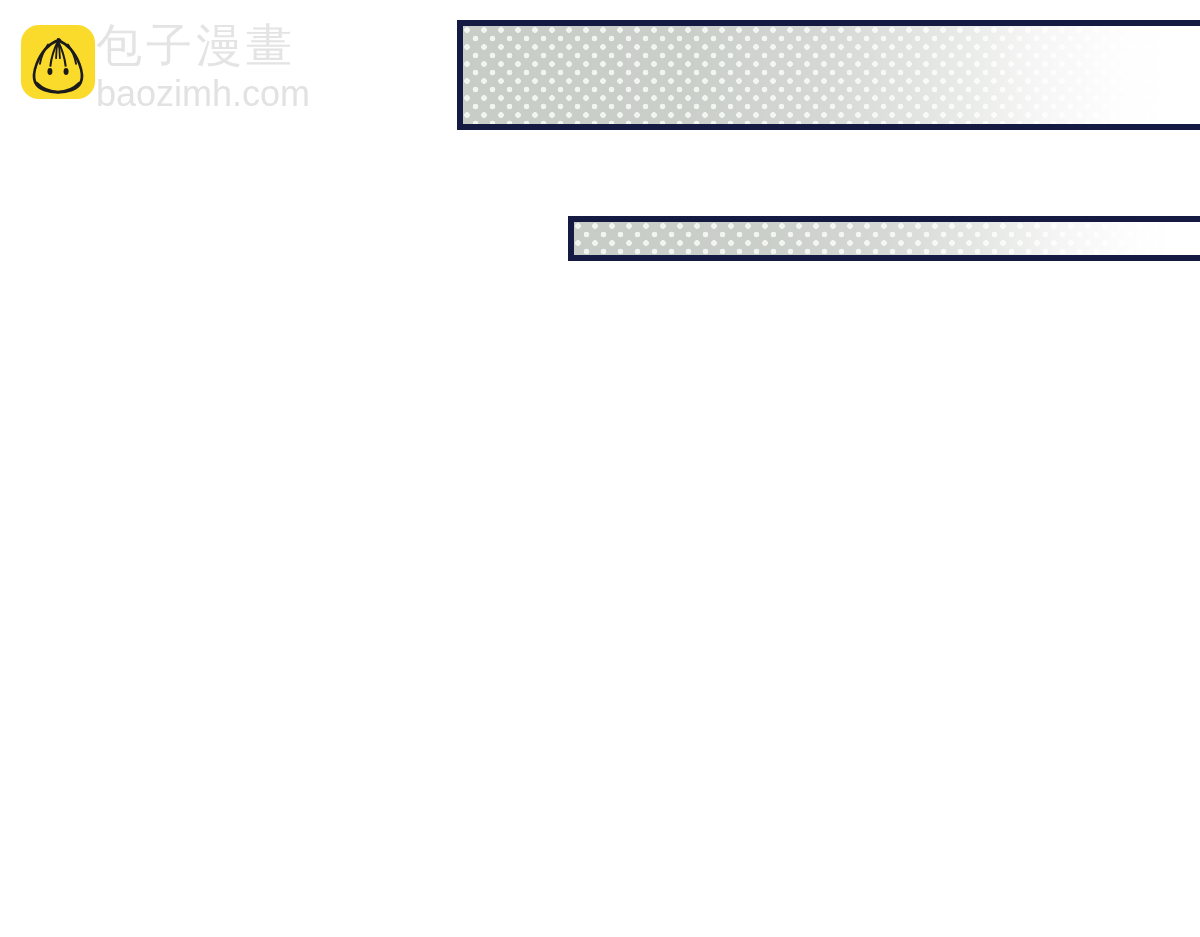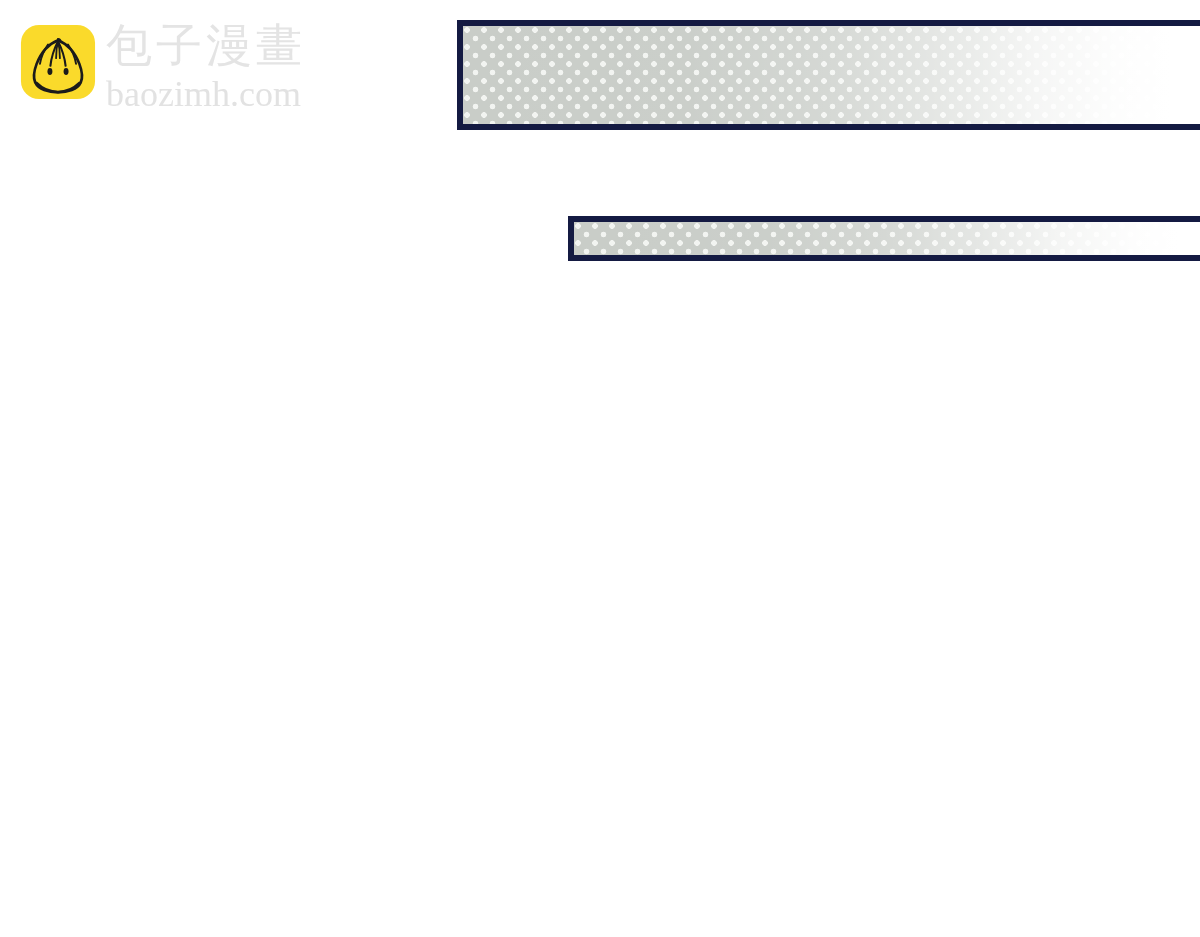--- a/index.html
+++ b/index.html
@@ -26,40 +26,39 @@
     align-items:flex-start;
     user-select:none;
     pointer-events:none;
   }
   #wm-logo{
     width:76px;height:80px;
     display:block;
     flex:0 0 auto;
   }
   #wm-textblock{
-    margin-left:10px;
     display:flex;
     flex-direction:column;
     line-height:1;
   }
   #wm-cn{
     font-size:46px;
     letter-spacing:4px;
     color:#e4e4e4;
     font-weight:400;
     height:52px;
     display:block;
     font-family:"DejaVu Sans", sans-serif;
   }
   #wm-domain{
     font-size:36px;
     color:#e2e2e2;
     letter-spacing:0px;
     margin-top:2px;
-    font-family:Liberation Serif, serif;
+    font-family:Liberation Sans, sans-serif;
   }
 
   
   .panel{
     position:absolute;
     box-sizing:border-box;
     background:#ffffff;
     overflow:hidden;
   }
   .panel-border{

